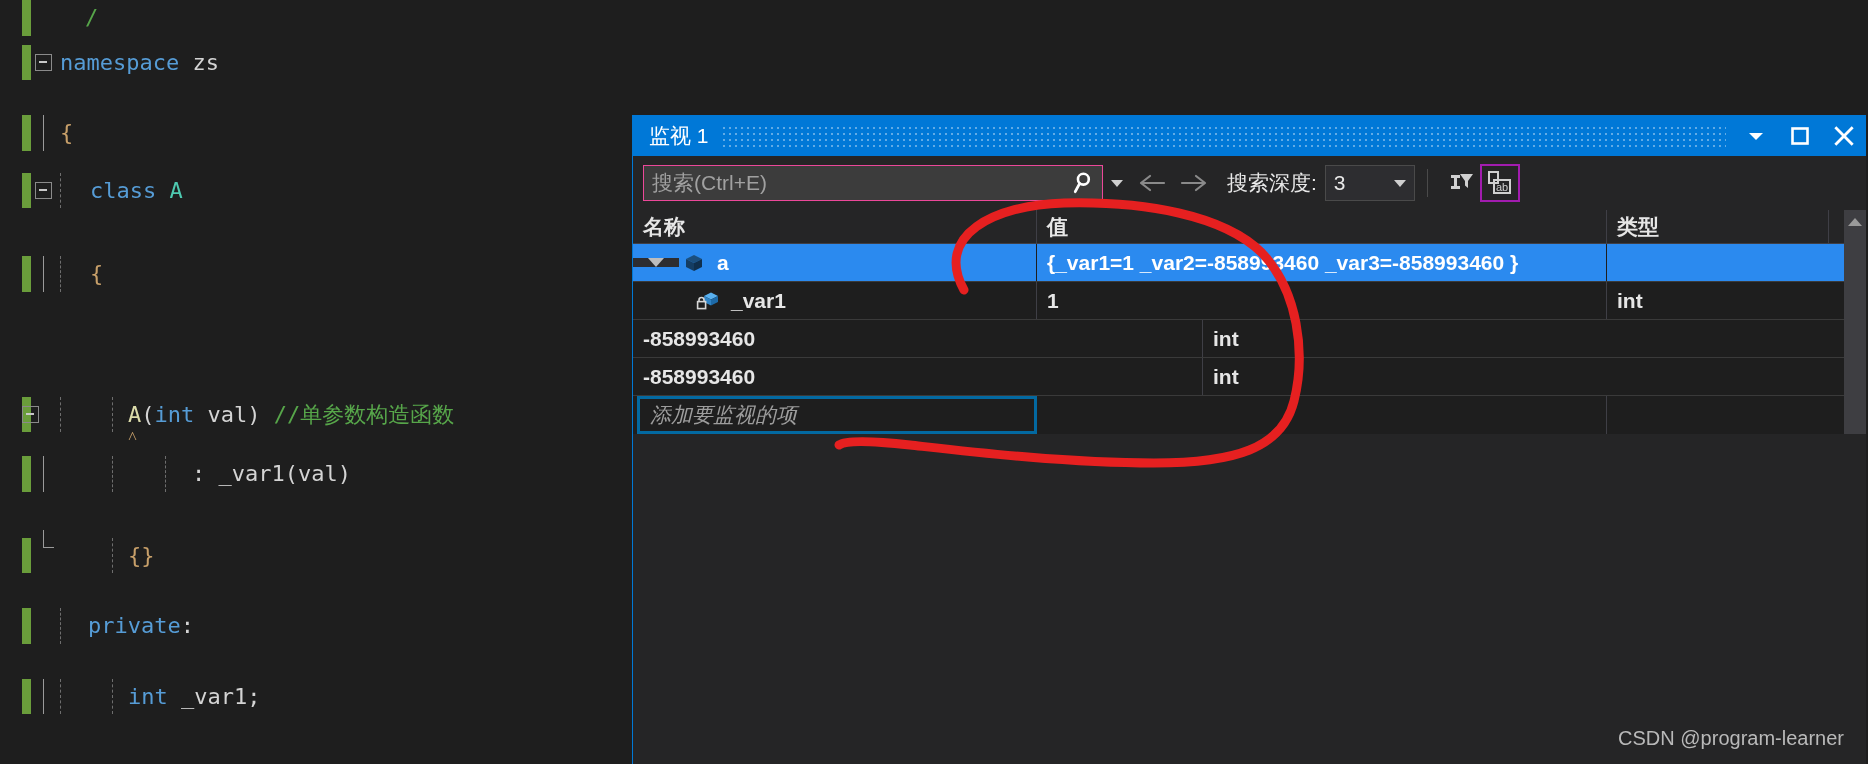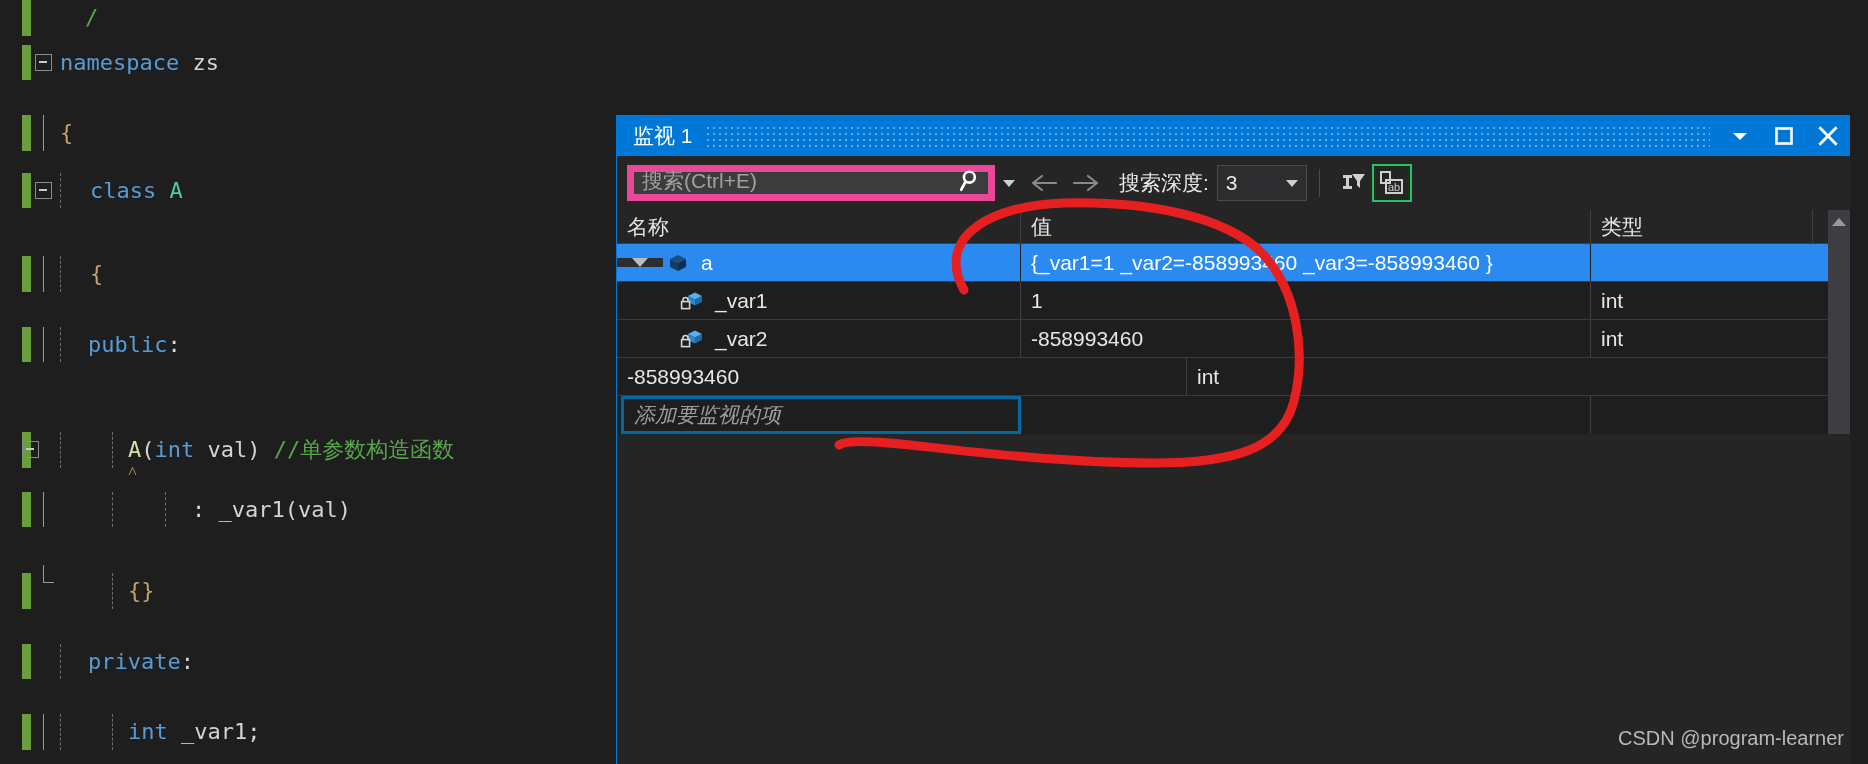--- a/index.html
+++ b/index.html
@@ -53,21 +53,21 @@
     top: 0; height: 35.5px;
   }
   .guide-corner {
     position: absolute; width: 11px; height: 18px;
     border-left: 1px solid #9a9a9a; border-bottom: 1px solid #9a9a9a;
     top: 0;
   }
 
   
   #watch {
-    position: absolute; left: 616px; top: 115px; width: 1234px; height: 649px;
+    position: absolute; left: 632px; top: 115px; width: 1234px; height: 649px;
     background: #252526;
     border-left: 1px solid #0078d4;
   }
   #watch-title {
     position: relative; height: 41px; background: #0078d7;
     display: flex; align-items: center;
   }
   #watch-title .title-text {
     color: #ffffff; font-size: 21px; padding-left: 16px; padding-right: 14px;
     white-space: nowrap;
@@ -87,23 +87,23 @@
     width: 44px; height: 41px; display:flex; align-items:center; justify-content:center;
     color: #fff;
   }
   .wbtn svg { display: block; }
 
   #watch-toolbar {
     height: 54px; background: #252526;
     display: flex; align-items: center; padding: 0 10px;
   }
   #search-box {
-    position: relative; width: 368px; height: 36px;
-    background: #3c3c3c; border: 7px solid #ec4899;
-    display: flex; align-items: flex-end;
+    position: relative; width: 460px; height: 36px;
+    background: #3c3c3c; border: 1px solid #ec4899;
+    display: flex; align-items: center;
   }
   #search-input {
     flex: 1 1 auto; background: transparent; border: 0; outline: none;
     color: #cccccc; font-size: 21px; padding-left: 8px;
     font-family: "Liberation Sans", sans-serif;
   }
   #search-input::placeholder { color: #a0a0a0; opacity: 1; }
   .sicon { width: 34px; display:flex; align-items:center; justify-content:center; color:#ffffff; }
   .caret-down {
     width: 0; height: 0; border-left: 6px solid transparent; border-right: 6px solid transparent;
@@ -111,25 +111,25 @@
   }
   .navarrow { width: 42px; height: 36px; display:flex; align-items:center; justify-content:center; color:#8a8a8a; }
   #depth-label { color: #e8e8e8; font-size: 21px; margin: 0 8px 0 12px; white-space: nowrap; }
   #depth-combo {
     width: 90px; height: 36px; background: #2d2d30; border: 1px solid #4a4a4a;
     display: flex; align-items: center; justify-content: space-between; padding: 0 8px;
   }
   #depth-value { color: #e8e8e8; font-size: 21px; }
   .tb-sep { width: 1px; height: 28px; background: #4a4a4a; margin: 0 12px; }
   .tbicon { width: 40px; height: 38px; display:flex; align-items:center; justify-content:center; }
-  .tbicon.active { border: 2px solid #22c55e; }
+  .tbicon.active { border: 2px solid #a21caf; }
 
   
   #watch-grid { position: relative; background: #1e1e1e; }
-  .grid-row { display: flex; height: 38px; align-items: stretch; }
+  .grid-row { display: flex; height: 38px; align-items: stretch; font-weight: bold; }
   .hdr-row { height: 34px; background: #252526; border-bottom: 1px solid #3f3f46; }
   .cell { display: flex; align-items: center; padding-left: 10px; overflow: hidden; white-space: nowrap; }
   .c-name  { width: 404px; border-right: 1px solid #3f3f46; }
   .c-value { width: 570px; border-right: 1px solid #3f3f46; }
   .c-type  { width: 222px; }
   .hdr-row .cell { color: #e6e6e6; font-size: 21px; border-right: 1px solid #3f3f46; }
   .data-row { border-bottom: 1px solid #3a3a3a; color: #e6e6e6; font-size: 21px; }
   .data-row.selected { background: #2b8aef; color: #ffffff; }
   .data-row.selected .cell { border-right-color: #1e1e1e; }
   .expander {
@@ -194,26 +194,20 @@
       <div class="codetext" style="left:90px;"><span class="kw">class</span> <span class="type">A</span></div>
     </div>
 
     <div class="code-line" style="top:114px">
       <div class="chgbar"></div>
       <div class="guide-solid" style="left:43px;"></div>
       <div class="guide" style="left:60px;"></div>
       <div class="codetext" style="left:90px;"><span class="brace">{</span></div>
     </div>
 
-    <div class="code-line" style="top:149px">
-      <div class="chgbar"></div>
-      <div class="guide-solid" style="left:43px;"></div>
-      <div class="guide" style="left:60px;"></div>
-      <div class="codetext" style="left:88px;"><span class="kw">public</span><span class="plain">:</span></div>
-    </div>
 
 
     <div class="code-line" style="top:219px">
       <div class="chgbar"></div>
       <div class="foldbox" style="left:22px;"></div>
       <div class="guide" style="left:60px;"></div>
       <div class="guide" style="left:112px;"></div>
       <div class="codetext" style="left:128px;"><span class="fn">A</span><span class="punc">(</span><span class="kw">int</span> <span class="plain">val</span><span class="punc">)</span> <span class="cmt">//单参数构造函数</span></div>
       <div style="position:absolute;left:128px;top:22px;color:#c8a06a;font-size:16px;">˄</div>
     </div>
@@ -357,33 +351,20 @@
               <rect x="1.6" y="12.6" width="8" height="7" fill="none" stroke="#d6d6d6" stroke-width="1.6"></rect>
             </svg>
           </div>
           <span>_var1</span>
         </div>
         <div class="cell c-value">1</div>
         <div class="cell c-type">int</div>
       </div>
 
       <div class="grid-row data-row">
-        <div class="cell c-name" style="padding-left:0">
-          <div class="indent2"></div>
-          <div class="vicon">
-            <svg width="24" height="24" viewBox="0 0 24 24">
-              <path d="M8 7l7-3.5 7 3.5-7 3.5z" fill="#58b0ef"></path>
-              <path d="M8 7v6l7 3.5v-6z" fill="#2f84c7"></path>
-              <path d="M22 7v6l-7 3.5v-6z" fill="#1d6aa8"></path>
-              <path d="M3 13v-2a2.5 2.5 0 015 0v2" fill="none" stroke="#d6d6d6" stroke-width="1.6"></path>
-              <rect x="1.6" y="12.6" width="8" height="7" fill="none" stroke="#d6d6d6" stroke-width="1.6"></rect>
-            </svg>
-          </div>
-          <span>_var2</span>
-        </div>
         <div class="cell c-value">-858993460</div>
         <div class="cell c-type">int</div>
       </div>
 
       <div class="grid-row data-row">
         <div class="cell c-value">-858993460</div>
         <div class="cell c-type">int</div>
       </div>
 
       <div class="addrow">

